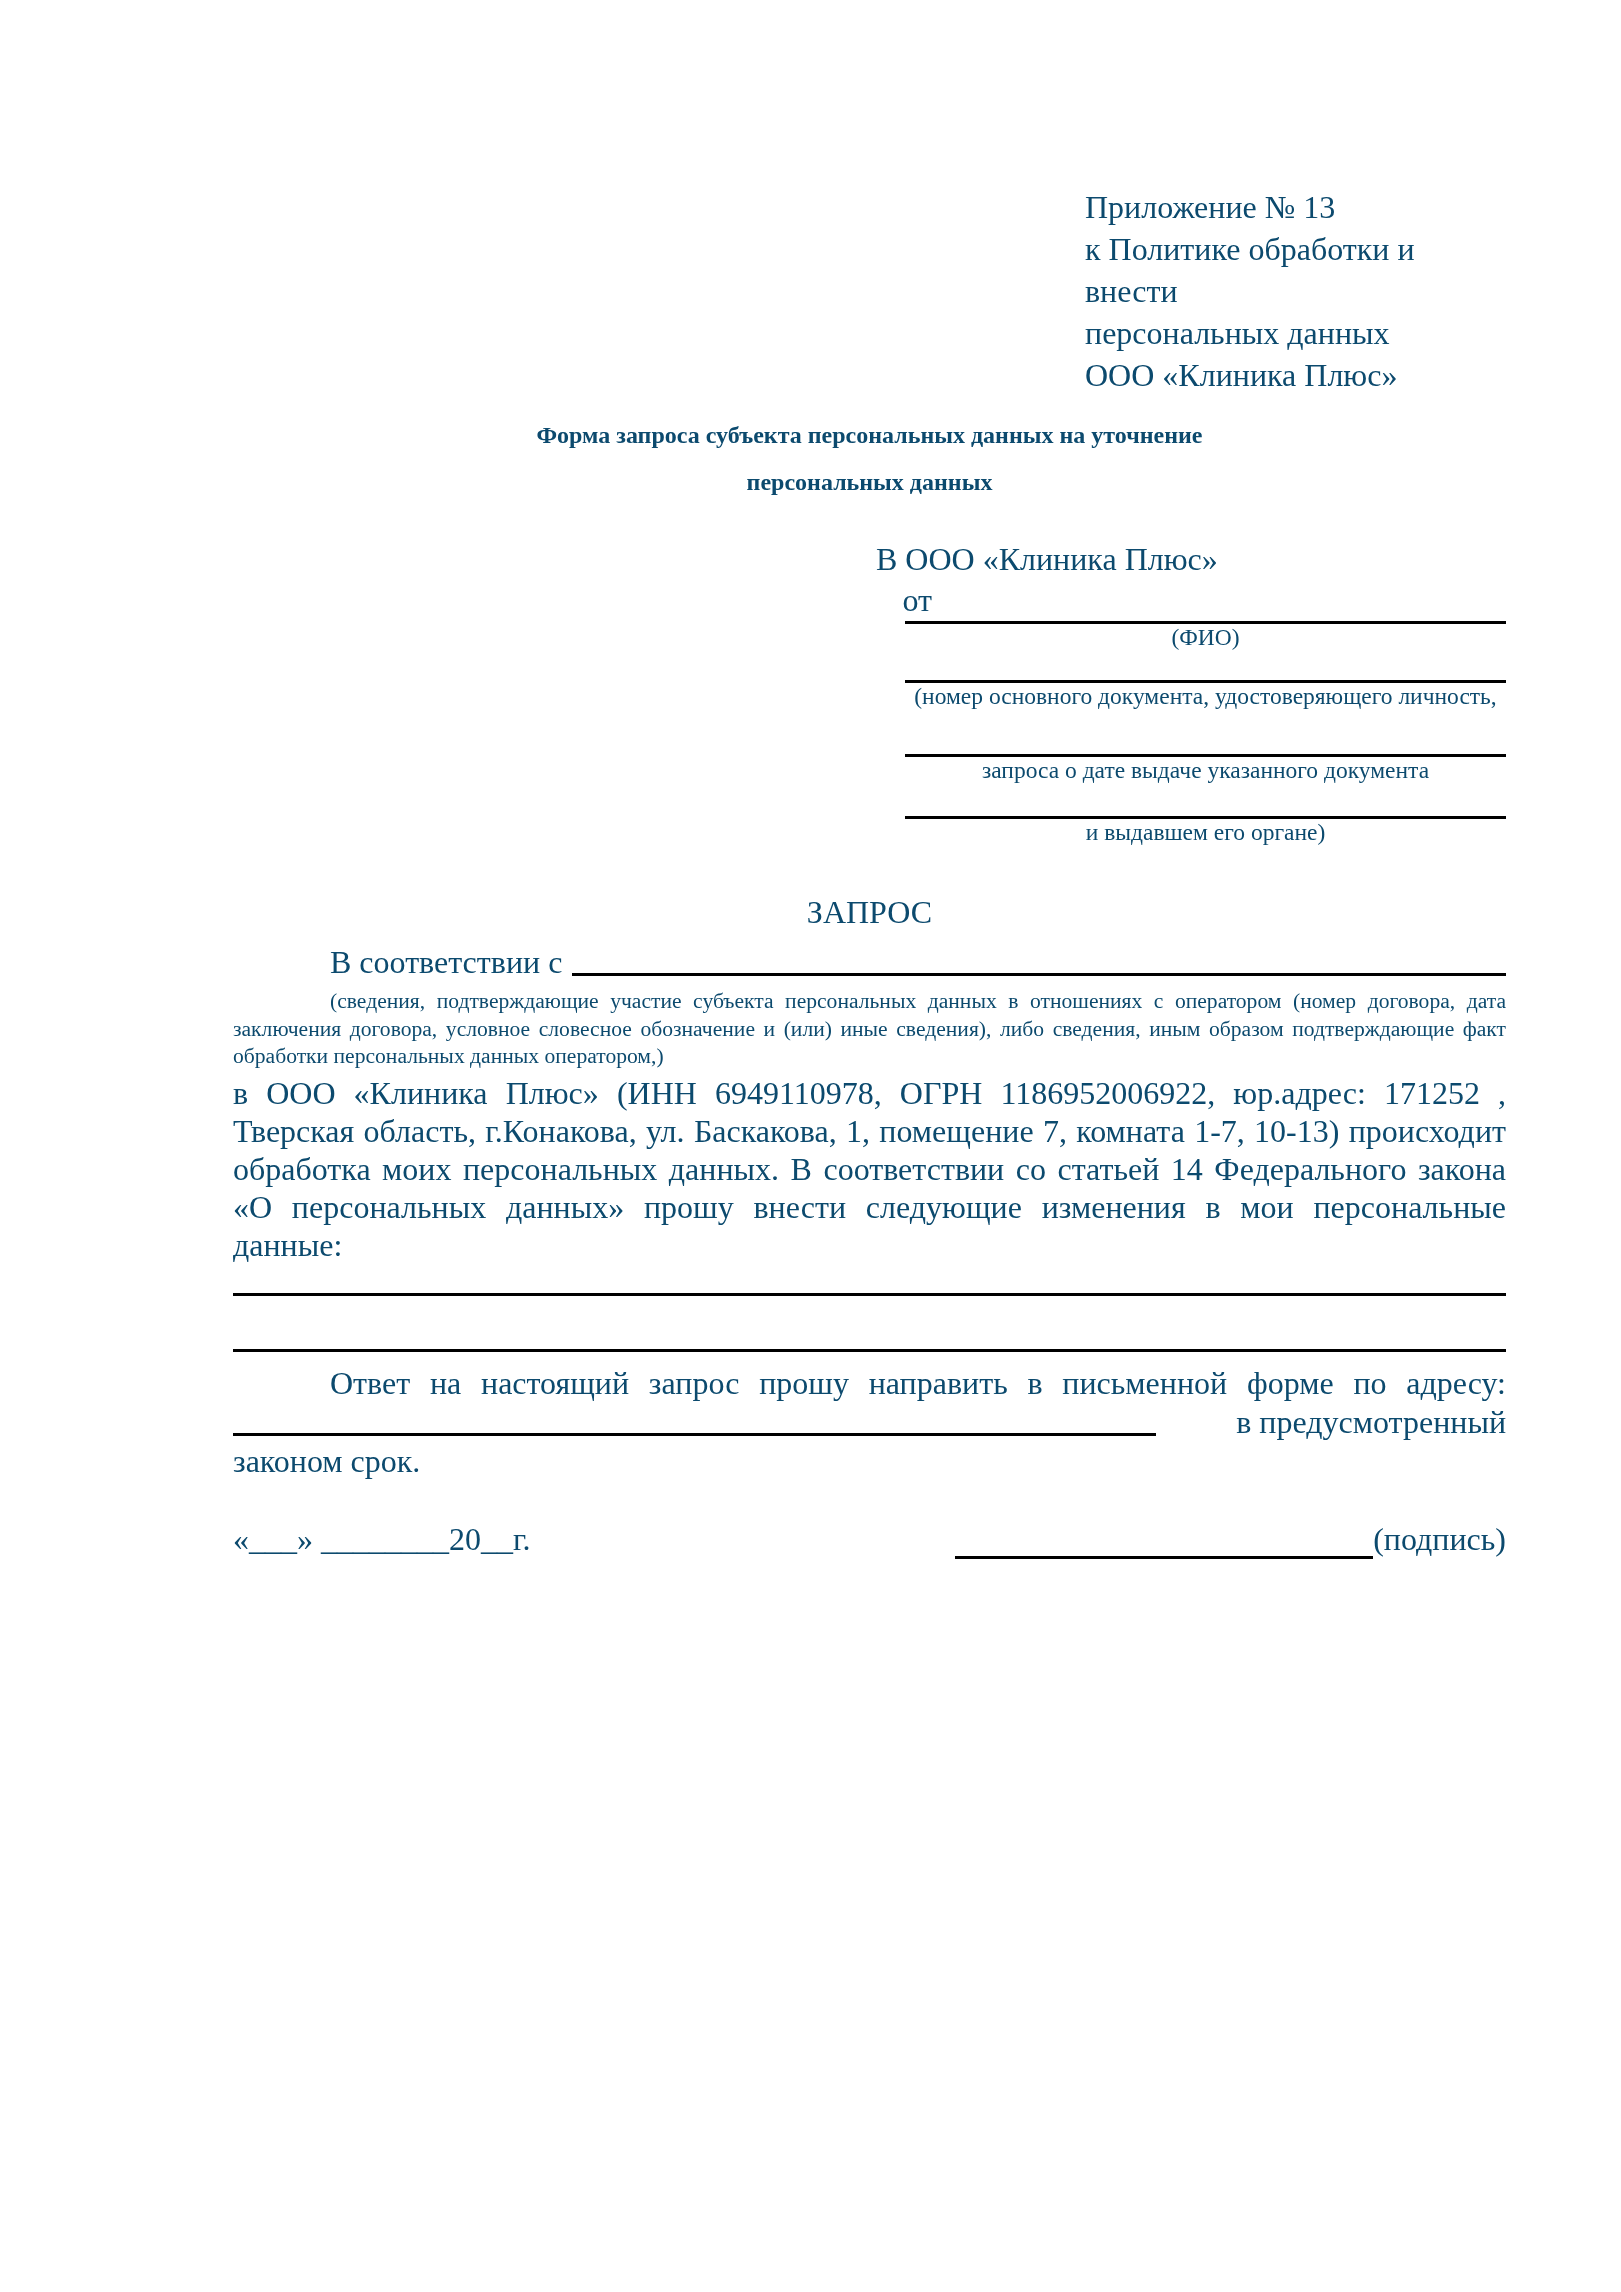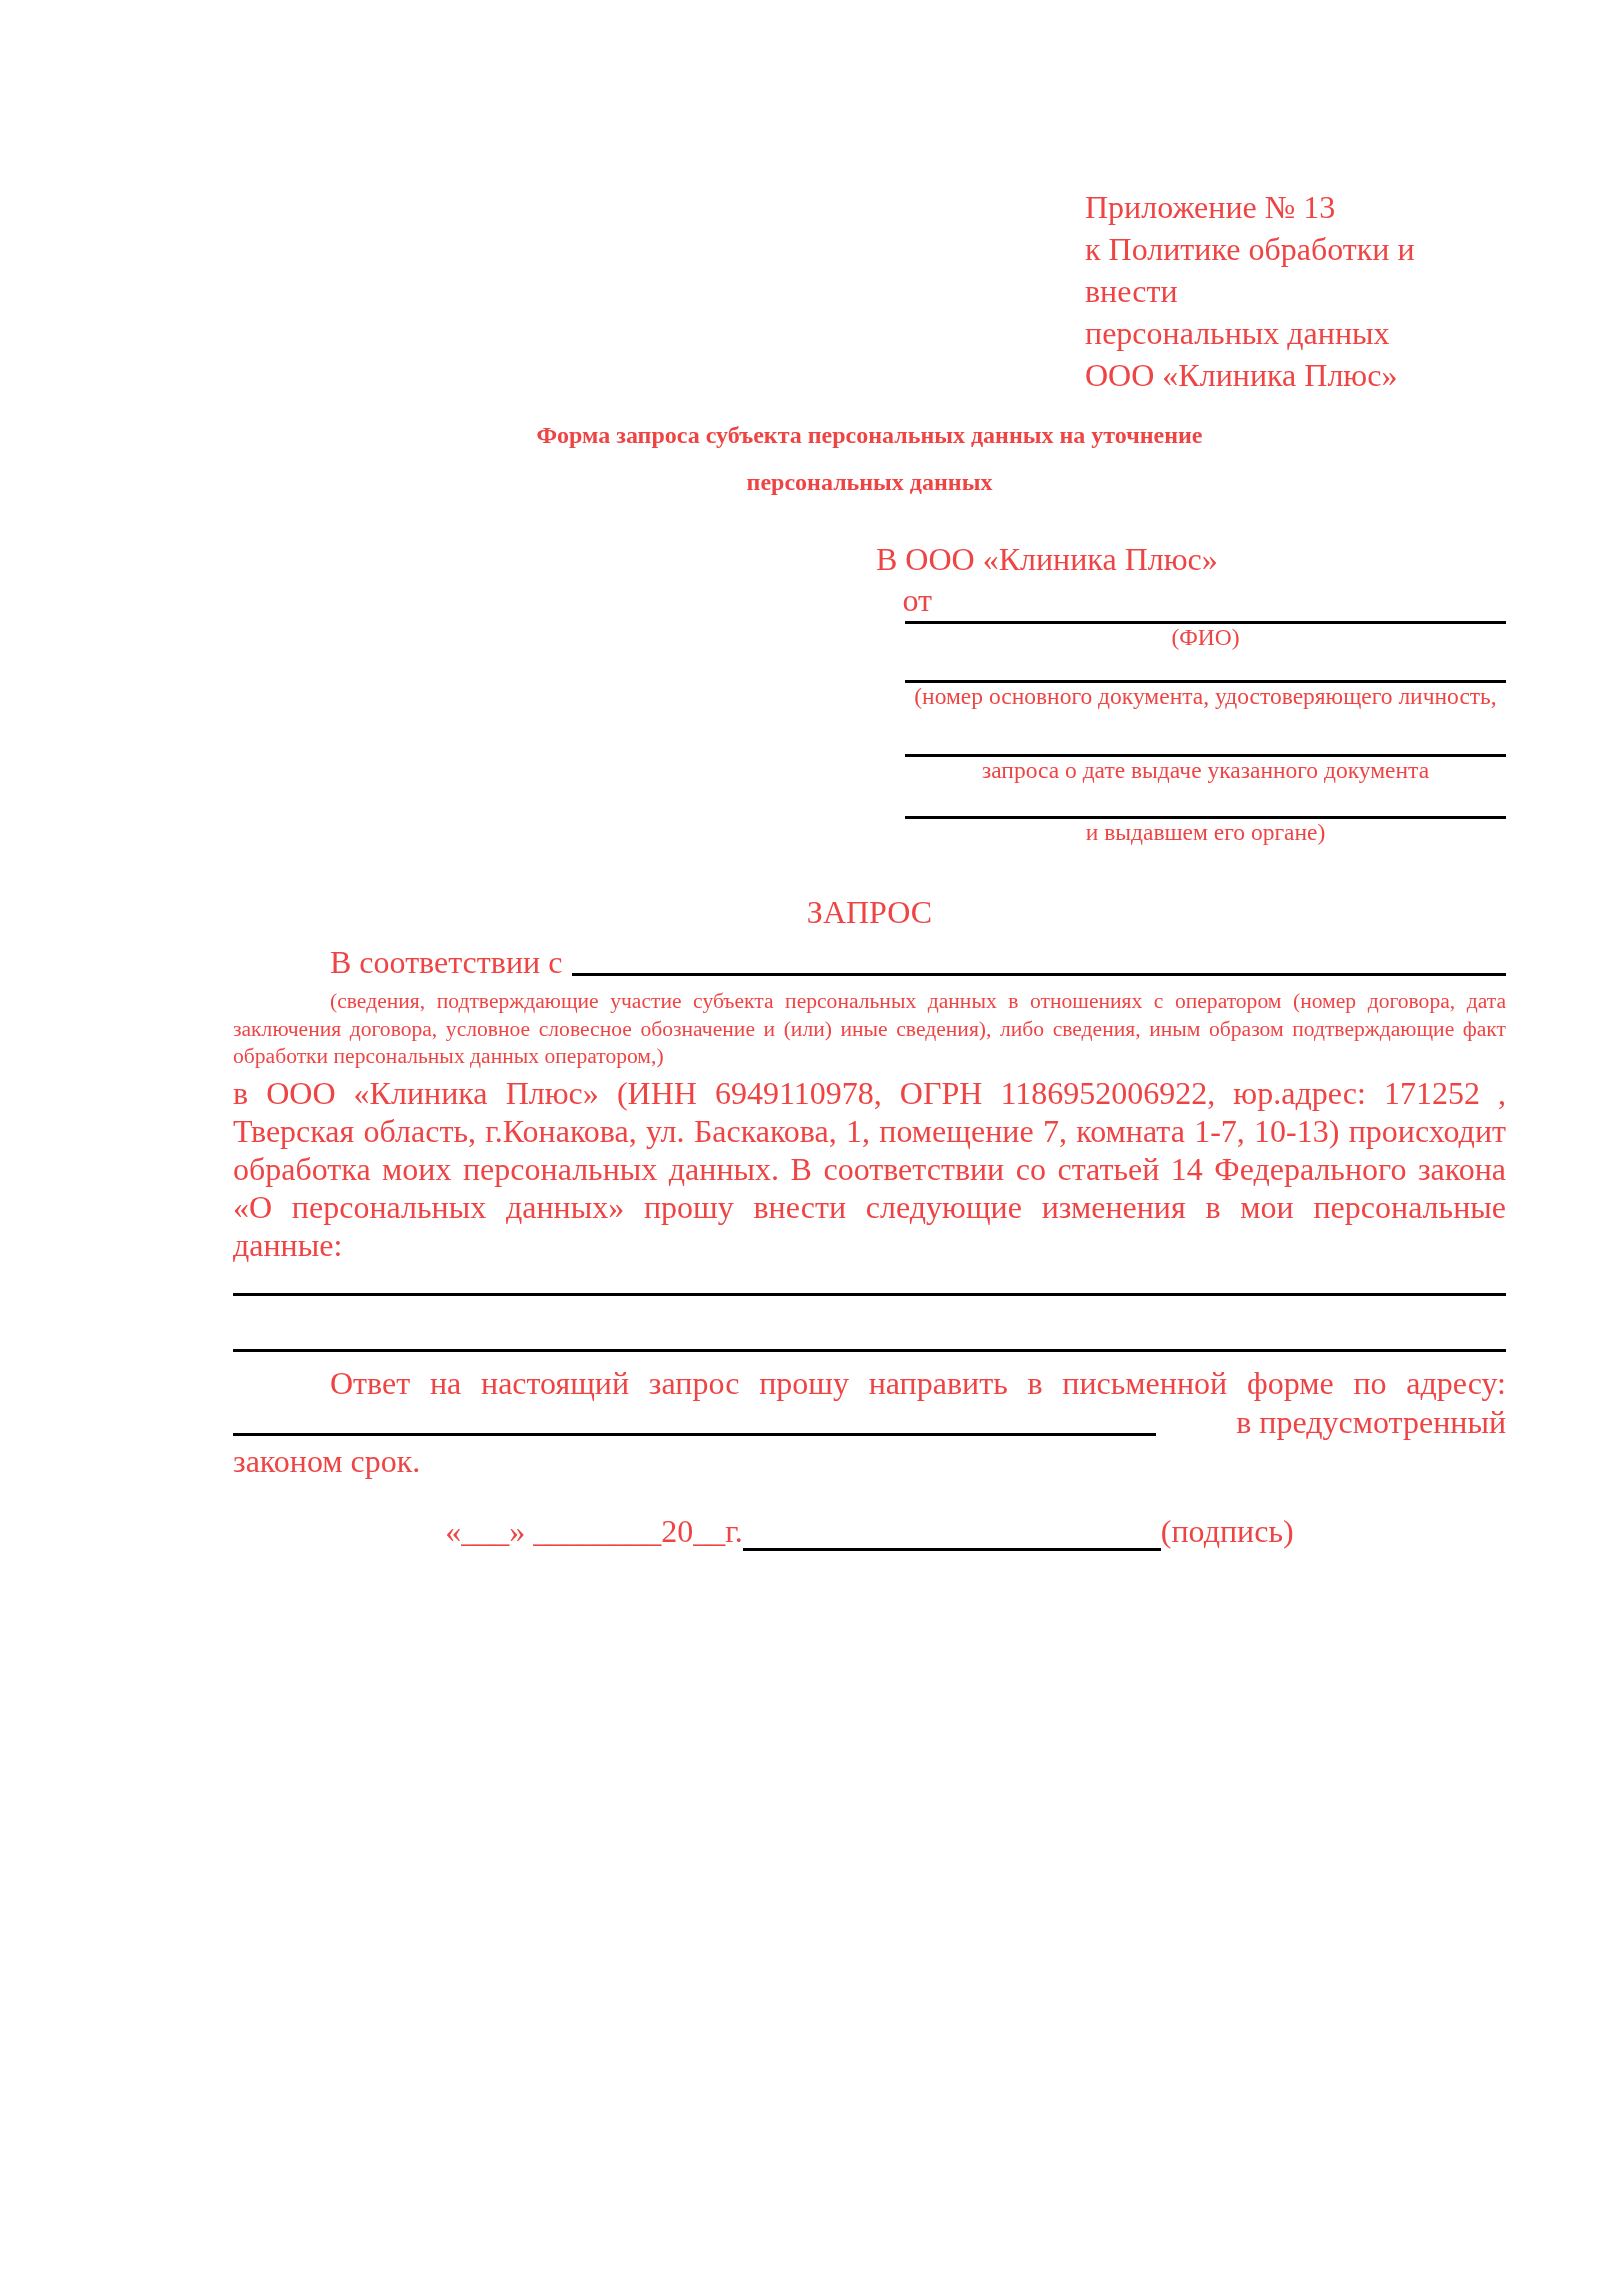--- a/index.html
+++ b/index.html
@@ -1,19 +1,19 @@
 <!DOCTYPE html>
 <html><head>
 <meta charset="utf-8">
 <style>
   html,body{margin:0;padding:0;background:#ffffff;}
   .page{
     position:relative;
     width:1621px;height:2293px;
-    background:#ffffff;color:#ef4444;
+    background:#ffffff;color:#0c4a6e;
     font-family:"Liberation Serif","DejaVu Serif",serif;
     font-size:32px;line-height:39px;
     box-sizing:border-box;
     padding:186px 115px 0 233px;
     overflow:hidden;
   }
   .appendix{margin-left:852px;line-height:42px;}
   .doc-title{margin-top:15.7px;text-align:center;font-weight:bold;font-size:24px;line-height:47px;}
   .addressee{margin-top:33px;margin-left:643px;line-height:41px;}
   .addr-from{margin-left:26.5px;}
@@ -29,21 +29,21 @@
   .fill{flex:1;border-bottom:3.9px solid #000;margin:0 0 5.9px 9.8px;height:0;}
   .footnote{font-size:21.6px;line-height:27.4px;text-align:justify;text-indent:97px;margin-top:5.9px;}
   .body-par{text-align:justify;line-height:38px;margin-top:3.9px;}
   .blank-line{border-bottom:3.9px solid #000;height:0;}
   .blank1{margin-top:29px;}
   .blank2{margin-top:53px;}
   .reply1{margin-top:11.8px;text-align:justify;text-align-last:justify;text-indent:97px;line-height:39px;}
   .reply2{display:flex;justify-content:space-between;align-items:flex-end;line-height:39px;text-align:center;}
   .addr-blank{width:923px;border-bottom:3.9px solid #000;margin-bottom:5.9px;height:0;}
   .reply3{line-height:39px;}
-  .sign-row{margin-top:31px;display:flex;justify-content:center;align-items:flex-end;line-height:39px;}
+  .sign-row{margin-top:39px;display:flex;justify-content:space-between;align-items:flex-end;line-height:39px;}
   .sig-right{white-space:nowrap;}
   .sig-line{display:inline-block;width:418px;height:35px;border-bottom:3.9px solid #000;vertical-align:bottom;}
 </style>
 </head>
 <body>
 
 <div class="page">
 
   <div class="appendix">
     <div>Приложение № 13</div>

